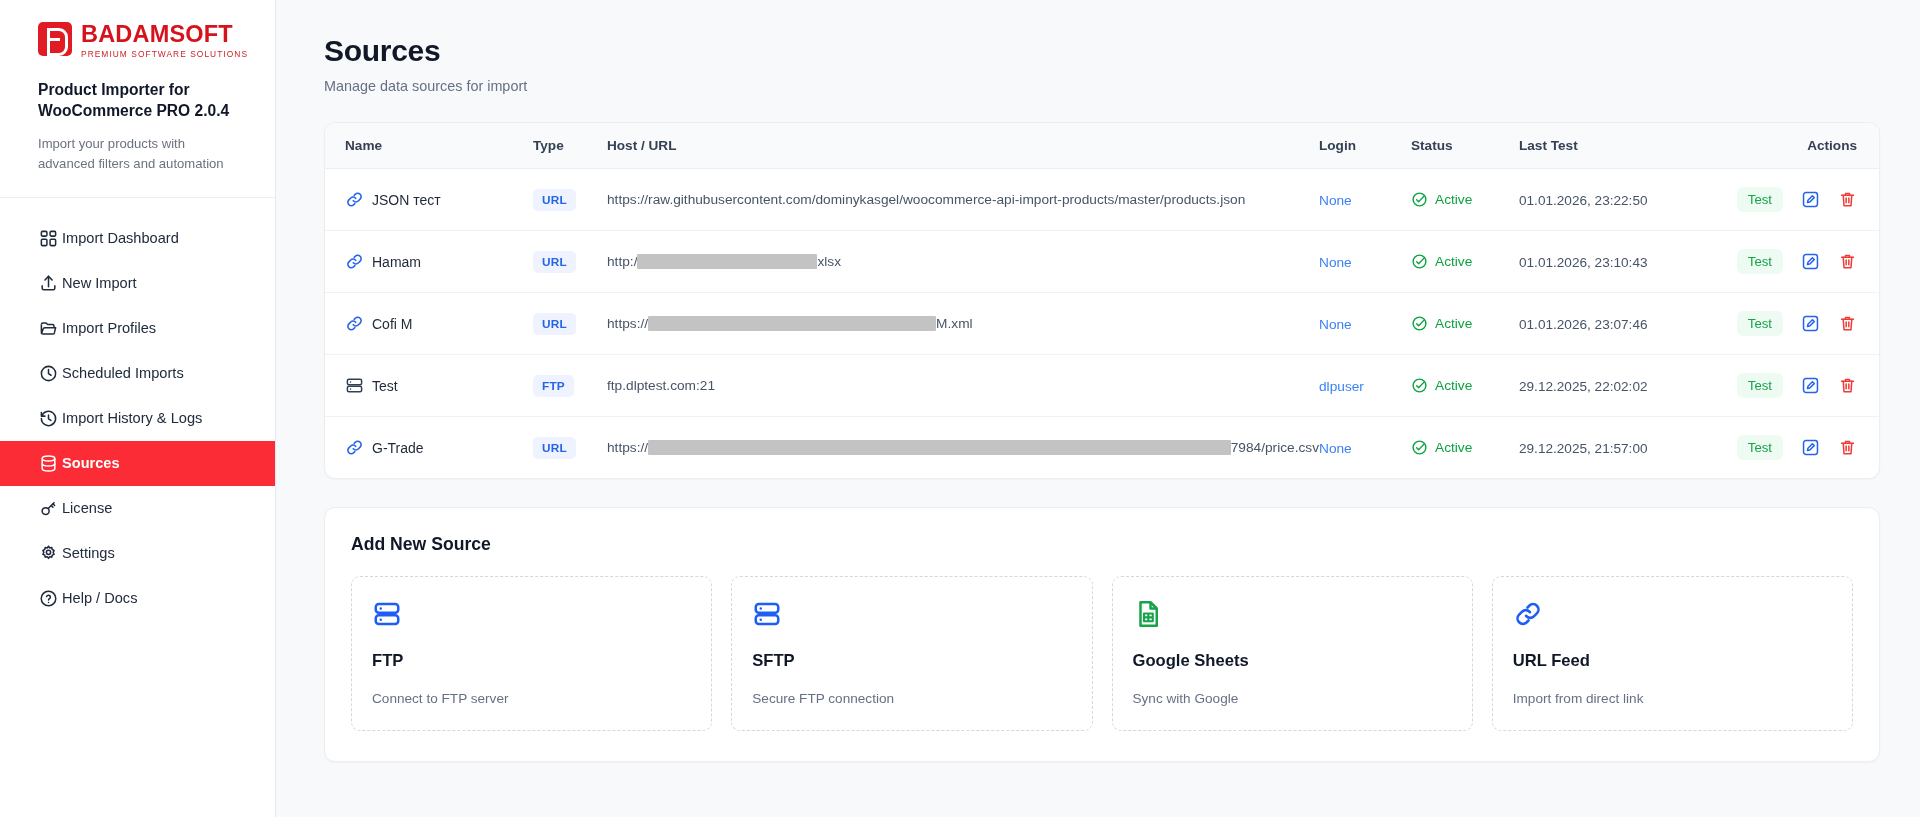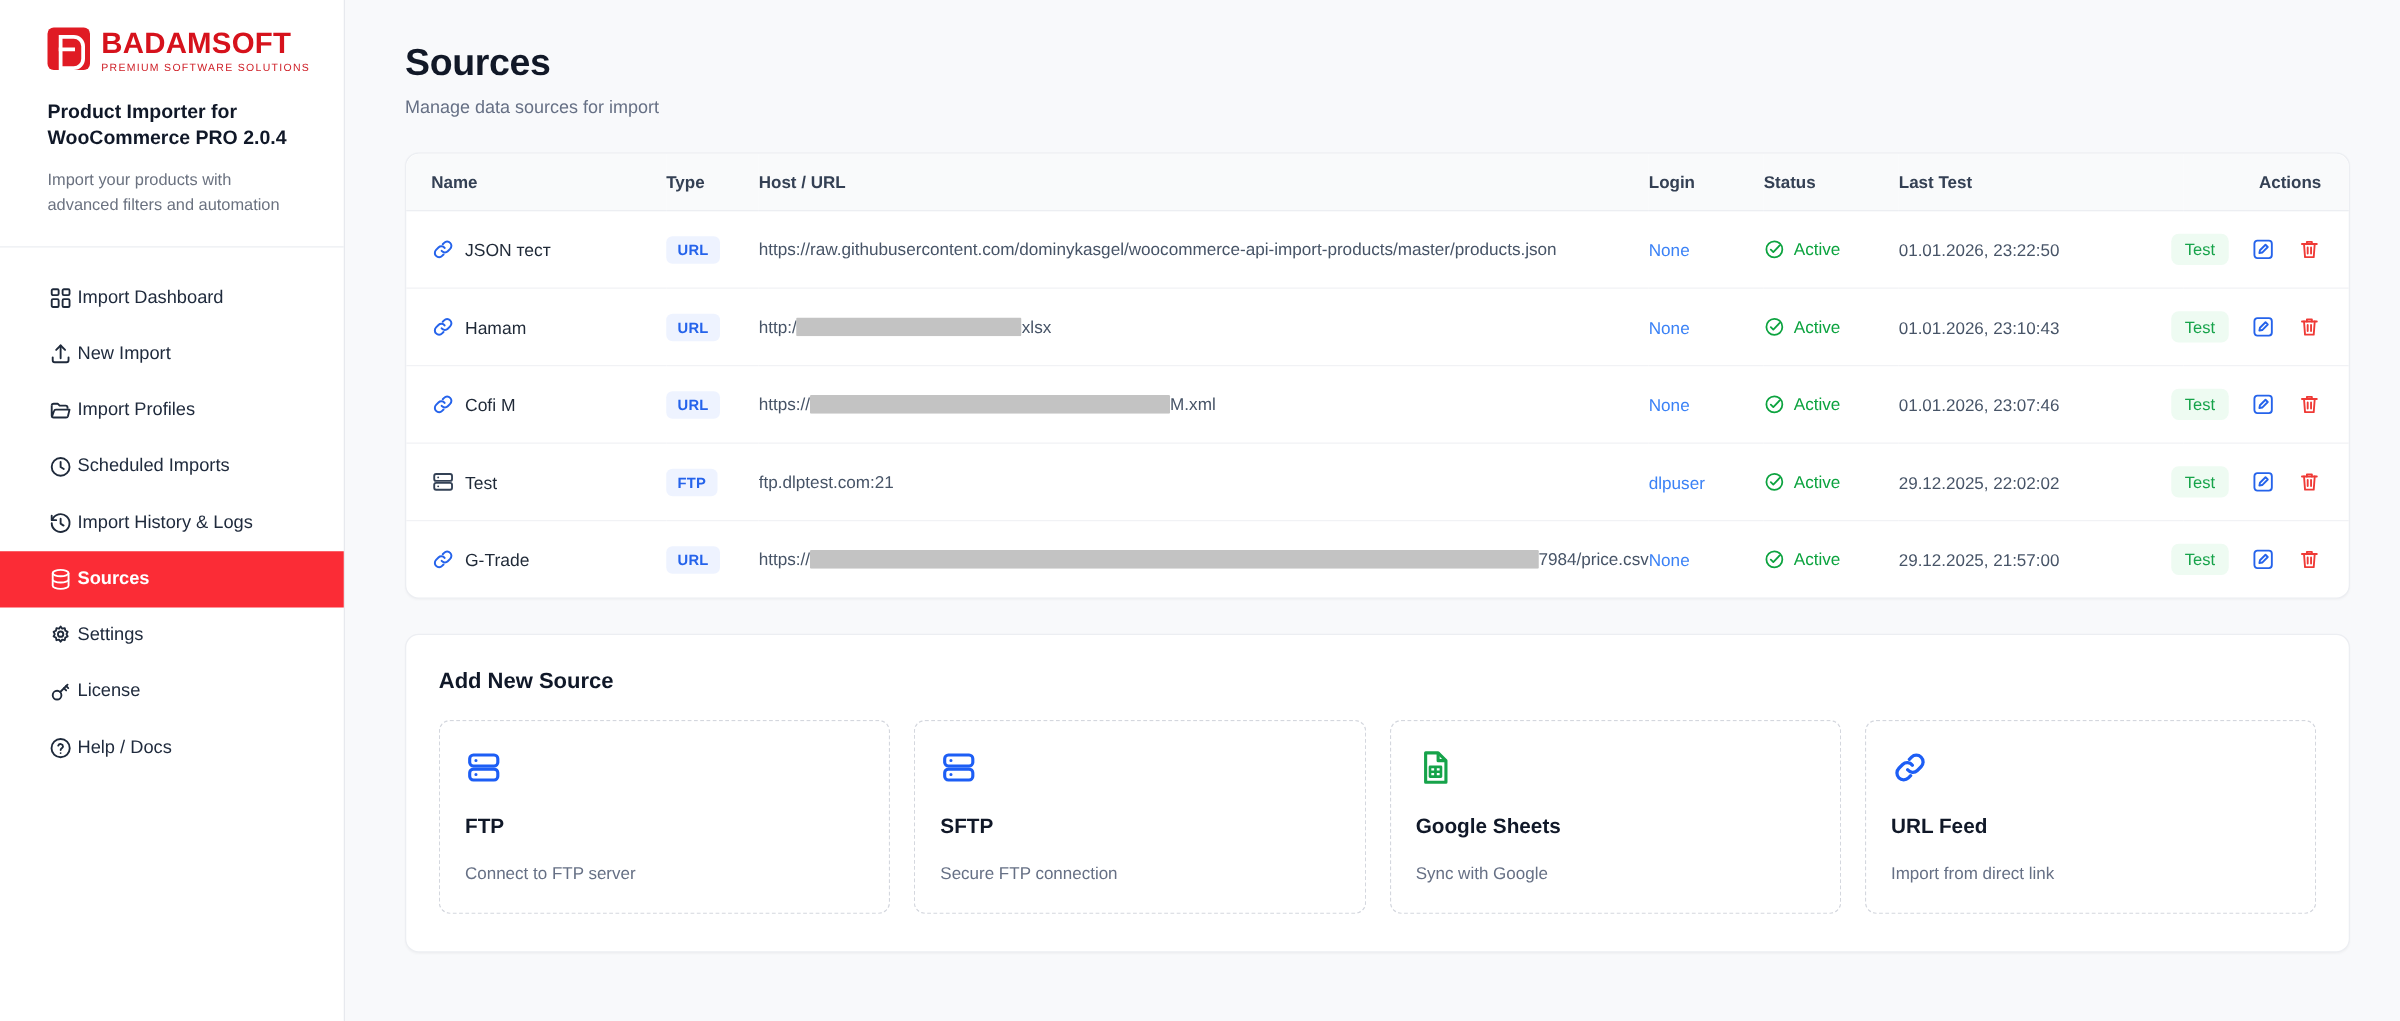--- a/index.html
+++ b/index.html
@@ -359,38 +359,38 @@
             <ellipse cx="12" cy="5.6" rx="8" ry="3.2"></ellipse>
               <path d="M4 5.6v12.8c0 1.77 3.58 3.2 8 3.2s8-1.43 8-3.2V5.6"></path>
               <path d="M4 12c0 1.77 3.58 3.2 8 3.2s8-1.43 8-3.2"></path>
           </svg>
         </span>
         <span>Sources</span>
       </div>
 
       <div class="nav-item">
         <span class="nav-ico">
-          <svg width="19" height="19" viewBox="0 0 24 24" fill="none" stroke="#1f2a3b" stroke-width="1.9" stroke-linejoin="round">
-            <path d="M12 2.8l1.6 2.2 2.6-.6.5 2.6 2.4 1.1-1.2 2.4 1.2 2.4-2.4 1.1-.5 2.6-2.6-.6L12 18.2l-1.6-2.2-2.6.6-.5-2.6-2.4-1.1L6.1 10.5 4.9 8.1l2.4-1.1.5-2.6 2.6.6z"></path>
-            <circle cx="12" cy="10.5" r="2.7"></circle>
-          </svg>
-        </span>
-        <span>Settings</span>
-      </div>
-
-      <div class="nav-item">
-        <span class="nav-ico">
           <svg width="19" height="19" viewBox="0 0 24 24" fill="none" stroke="#1f2a3b" stroke-width="1.9" stroke-linecap="round" stroke-linejoin="round">
             <circle cx="8.4" cy="15.3" r="4.4"></circle>
               <path d="M11.6 12.1 19 4.7"></path>
               <path d="M15.4 8.3l2.2 2.2"></path>
               <path d="M17.6 6.1l2.1 2.1"></path>
           </svg>
         </span>
         <span>License</span>
+      </div>
+
+      <div class="nav-item">
+        <span class="nav-ico">
+          <svg width="19" height="19" viewBox="0 0 24 24" fill="none" stroke="#1f2a3b" stroke-width="1.9" stroke-linejoin="round">
+            <path d="M12 2.8l1.6 2.2 2.6-.6.5 2.6 2.4 1.1-1.2 2.4 1.2 2.4-2.4 1.1-.5 2.6-2.6-.6L12 18.2l-1.6-2.2-2.6.6-.5-2.6-2.4-1.1L6.1 10.5 4.9 8.1l2.4-1.1.5-2.6 2.6.6z"></path>
+            <circle cx="12" cy="10.5" r="2.7"></circle>
+          </svg>
+        </span>
+        <span>Settings</span>
       </div>
 
       <div class="nav-item">
         <span class="nav-ico">
           <svg width="19" height="19" viewBox="0 0 24 24" fill="none" stroke="#1f2a3b" stroke-width="1.9" stroke-linecap="round">
             <circle cx="12" cy="12" r="9.2"></circle>
               <path d="M9.6 9.4a2.5 2.5 0 0 1 4.8.9c0 1.7-2.4 2-2.4 3.6"></path>
               <circle cx="12" cy="17" r="0.9" fill="#1f2a3b" stroke="none"></circle>
           </svg>
         </span>

